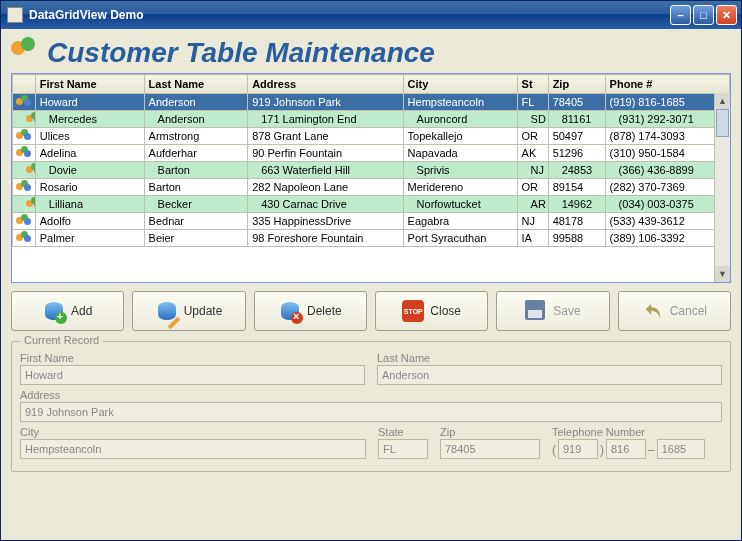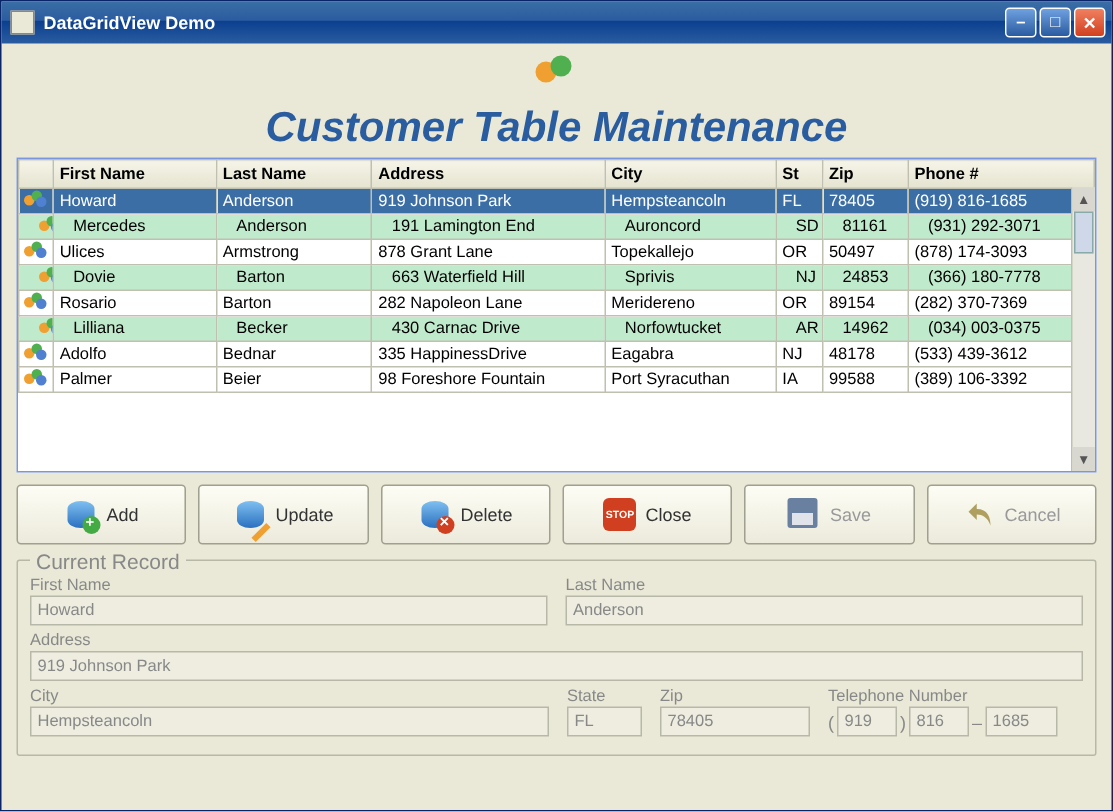--- a/index.html
+++ b/index.html
@@ -46,24 +46,23 @@
   .winbtn.min, .winbtn.max { background: linear-gradient(#6fa0e0,#2a5ca0); }
   .winbtn.close { background: linear-gradient(#f08060,#d04020); }
   .client {
     flex: 1;
     padding: 8px 10px 10px 10px;
     display: flex;
     flex-direction: column;
   }
   .heading {
     display: flex;
-    align-items: center;
+    align-items: flex-start;
     gap: 8px;
     margin-bottom: 4px;
-    flex-direction: column;
   }
   .heading h1 {
     margin: 0;
     color: #2a5ca0;
     font-size: 28px;
     font-weight: bold;
     font-style: italic;
     font-family: Verdana, Arial;
   }
   .people-icon { width: 28px; height: 24px; position: relative; }
@@ -165,21 +164,21 @@
     margin-top: 10px;
     border: 1px solid #b8b8a8;
     border-radius: 2px;
     padding: 10px 8px 8px 8px;
     position: relative;
     color: #888;
   }
   .groupbox .legend {
     position: absolute; top: -8px; left: 8px;
     background: #eae9d7; padding: 0 4px;
-    font-size: 14px; color: #888;
+    font-size: 11px; color: #888;
   }
   .formrow { display: flex; gap: 12px; margin-bottom: 4px; }
   .formcol { display: flex; flex-direction: column; }
   .formcol label { font-size: 11px; color: #888; margin-bottom: 1px; }
   .formcol input {
     border: 1px solid #b8b8a8;
     background: #eeede0;
     padding: 2px 4px;
     font-size: 11px;
     color: #888;
@@ -246,45 +245,55 @@
                 <td>919 Johnson Park</td>
                 <td>Hempsteancoln</td>
                 <td>FL</td>
                 <td>78405</td>
                 <td>(919) 816-1685</td>
               </tr>
               <tr class="even">
                 <td class="rowhdr"><span class="rowicon"><span class="a"></span><span class="b"></span><span class="c"></span></span></td>
                 <td>Mercedes</td>
                 <td>Anderson</td>
-                <td>191 Lamington End</td>
+                <td>171 Lamington End</td>
                 <td>Auroncord</td>
                 <td>SD</td>
                 <td>81161</td>
                 <td>(931) 292-3071</td>
               </tr>
               <tr class="odd">
                 <td class="rowhdr"><span class="rowicon"><span class="a"></span><span class="b"></span><span class="c"></span></span></td>
                 <td>Ulices</td>
                 <td>Armstrong</td>
                 <td>878 Grant Lane</td>
                 <td>Topekallejo</td>
                 <td>OR</td>
                 <td>50497</td>
                 <td>(878) 174-3093</td>
               </tr>
+              <tr class="odd">
+                <td class="rowhdr"><span class="rowicon"><span class="a"></span><span class="b"></span><span class="c"></span></span></td>
+                <td>Adelina</td>
+                <td>Aufderhar</td>
+                <td>90 Perfin Fountain</td>
+                <td>Napavada</td>
+                <td>AK</td>
+                <td>51296</td>
+                <td>(310) 950-1584</td>
+              </tr>
               <tr class="even">
                 <td class="rowhdr"><span class="rowicon"><span class="a"></span><span class="b"></span><span class="c"></span></span></td>
                 <td>Dovie</td>
                 <td>Barton</td>
                 <td>663 Waterfield Hill</td>
                 <td>Sprivis</td>
                 <td>NJ</td>
                 <td>24853</td>
-                <td>(366) 180-7778</td>
+                <td>(366) 436-8899</td>
               </tr>
               <tr class="odd">
                 <td class="rowhdr"><span class="rowicon"><span class="a"></span><span class="b"></span><span class="c"></span></span></td>
                 <td>Rosario</td>
                 <td>Barton</td>
                 <td>282 Napoleon Lane</td>
                 <td>Meridereno</td>
                 <td>OR</td>
                 <td>89154</td>
                 <td>(282) 370-7369</td>

